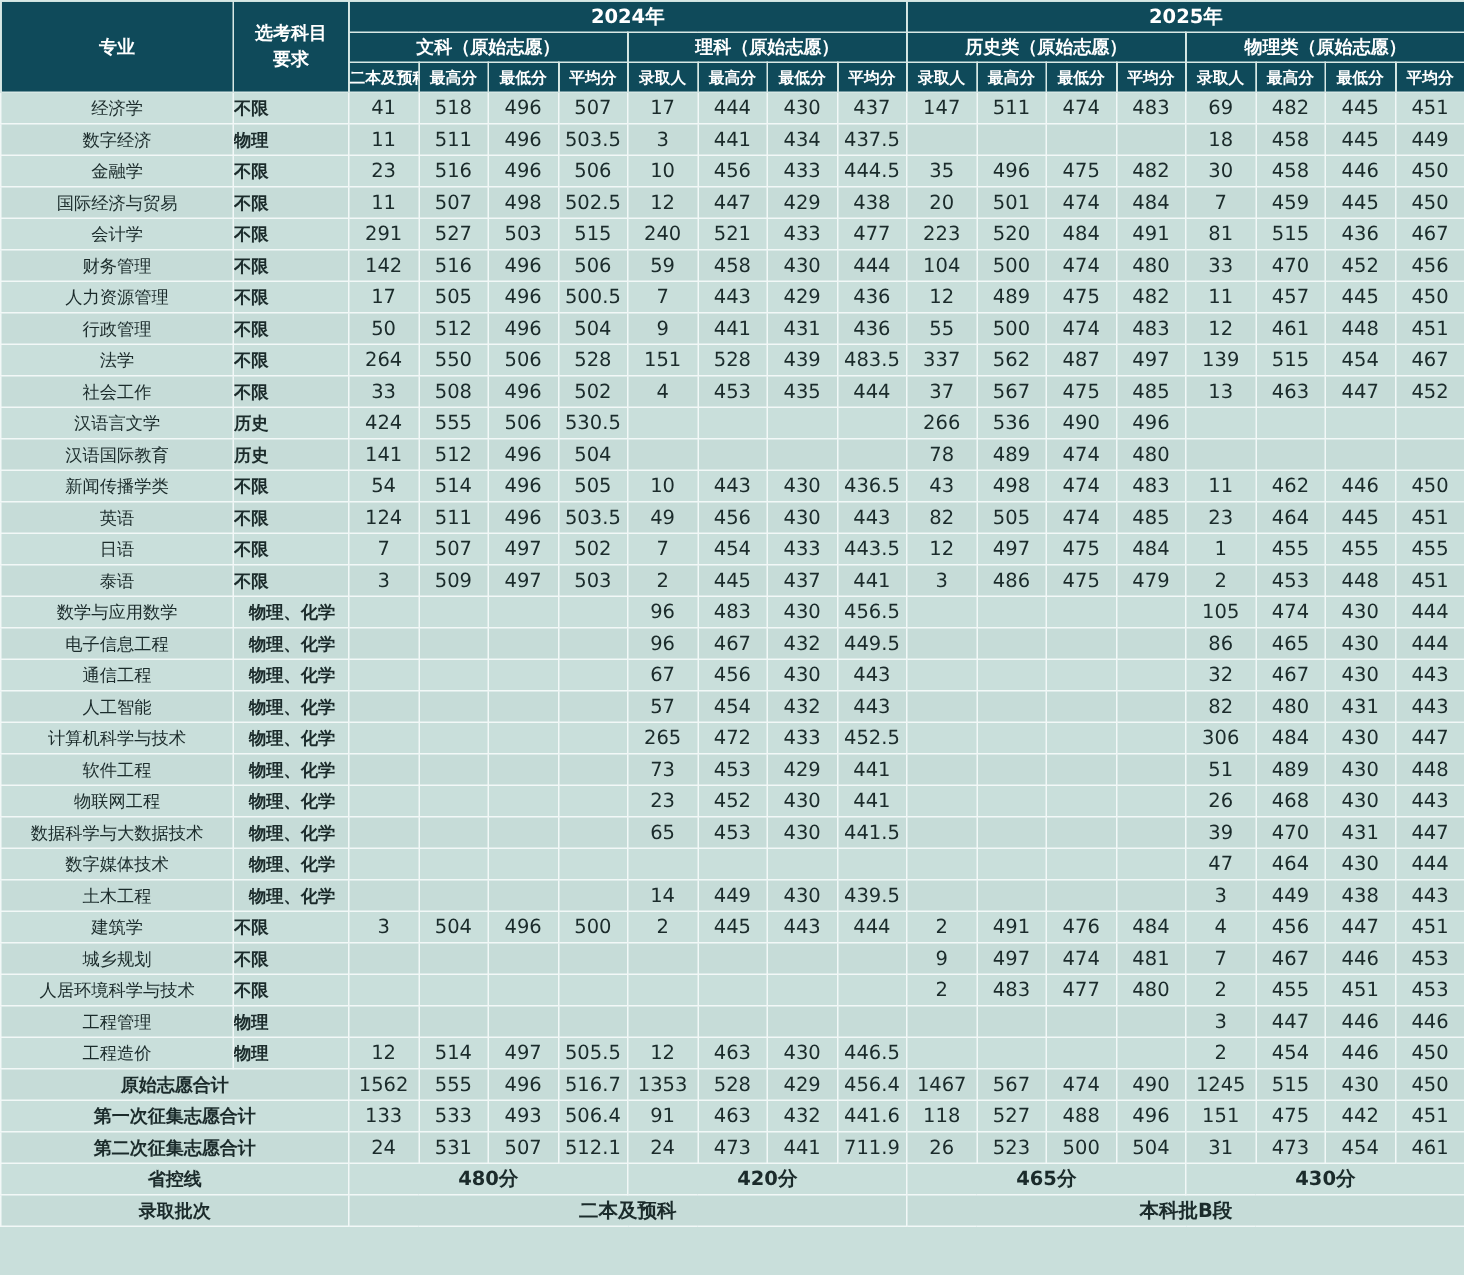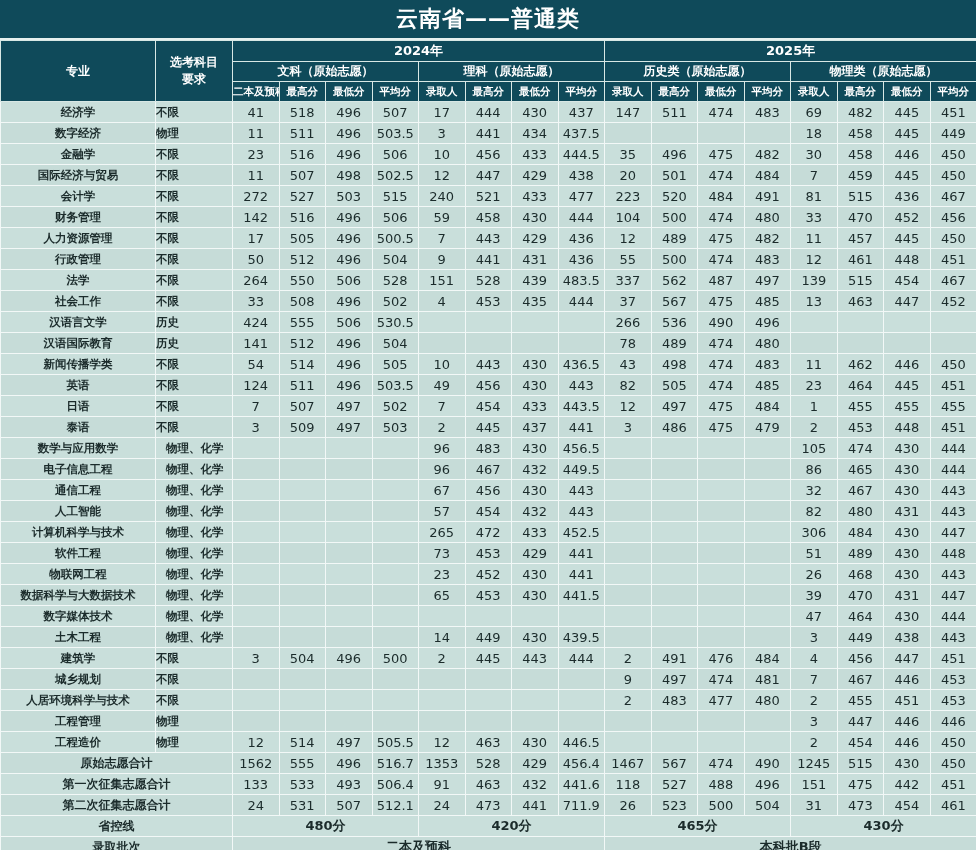--- a/index.html
+++ b/index.html
@@ -21,33 +21,32 @@
     white-space:nowrap; overflow:hidden;
   }
   th.year { height:20px; font-size:13px; }
   th.grp { height:19px; font-size:12px;margin-top:20px; }
   th.sm { height:19px; font-size:10.5px; }
   th.big { font-size:12px; line-height:17px; }
   td {
     border:1px solid #f2f8f7; font-size:13px; color:#1b2b2b; text-align:center;
     height:20px; padding:0; white-space:nowrap; overflow:hidden;
   }
-  td.major { font-size:11.5px; font-weight:bold; }
+  td.major { font-size:11.5px; font-weight:normal; }
   td.req { font-size:11.5px; font-weight:bold; text-align:left; padding-left:10px; }
   td.req.center { text-align:left; padding-left:0; }
   td.sumlabel { font-size:12px; font-weight:bold;text-align:center; }
   td.bold { font-weight:bold; }
   tr.d td { background:#c9dfdb; }
   tr.d:nth-child(even) td { background:#c6dcd8; }
 </style>
 </head>
 <body>
 
 <div class="wrap">
-  <div class="title">云南省——普通类</div>
   <table id="tbl">
     <colgroup>
       <col class="c-major">
         <col class="c-sub">
       <col class="c-d">
         <col class="c-d">
         <col class="c-d">
         <col class="c-d">
       <col class="c-d">
         <col class="c-d">
@@ -172,21 +171,21 @@
           <td>474</td>
           <td>484</td>
           <td>7</td>
           <td>459</td>
           <td>445</td>
           <td>450</td>
         </tr>
         <tr class="d">
           <td class="major">会计学</td>
           <td class="req center">不限</td>
-          <td>272</td>
+          <td>291</td>
           <td>527</td>
           <td>503</td>
           <td>515</td>
           <td>240</td>
           <td>521</td>
           <td>433</td>
           <td>477</td>
           <td>223</td>
           <td>520</td>
           <td>484</td>

